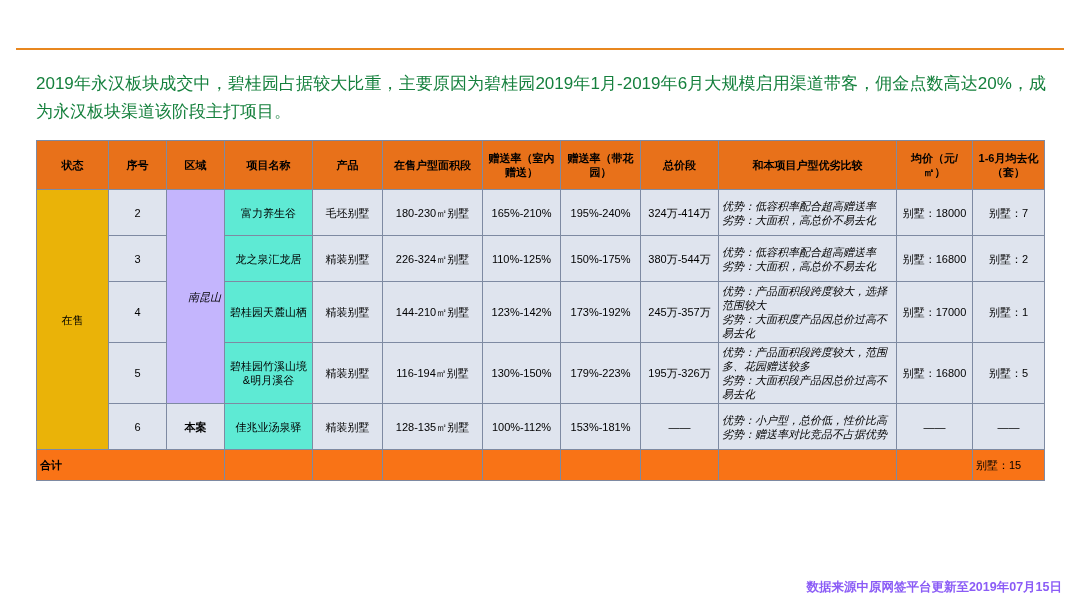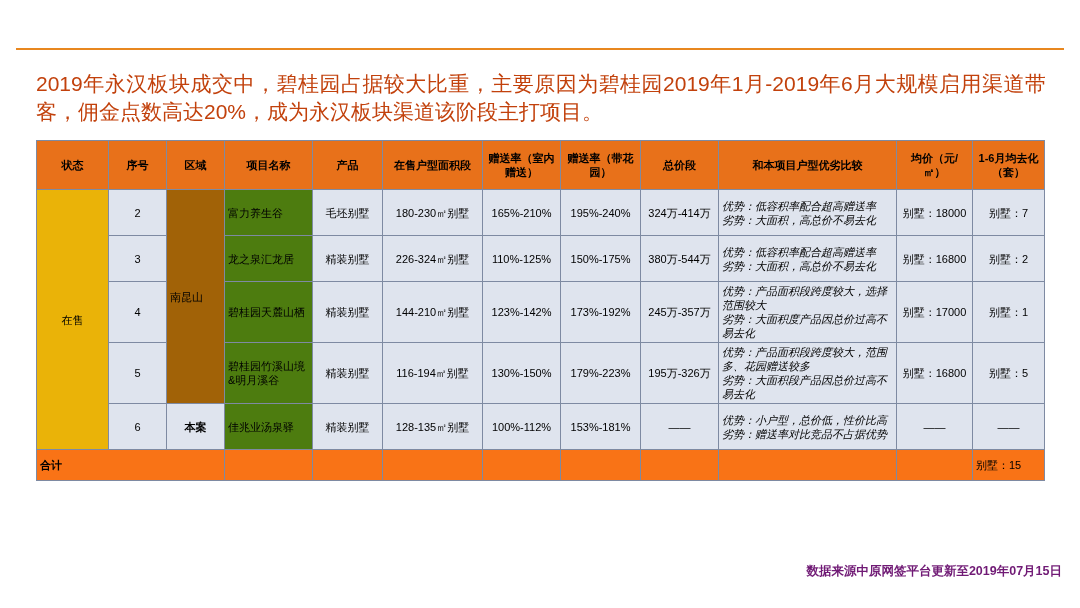--- a/index.html
+++ b/index.html
@@ -37,23 +37,23 @@
     top: 48px;
     width: 1048px;
     height: 2px;
     background: #e8871f;
   }
   .intro {
     position: absolute;
     left: 36px;
     top: 70px;
     width: 1010px;
-    font-size: 21px;
+    font-size: 17px;
     line-height: 28px;
-    color: #c2410c;
+    color: #15803d;
     text-align: justify;
     text-indent: 0;
   }
   table.maintable {
     position: absolute;
     left: 36px;
     top: 140px;
     border-collapse: collapse;
     table-layout: fixed;
     width: 1008px;
@@ -81,37 +81,38 @@
     text-align: center;
     font-weight: normal;
     font-size: 12px;
   }
   .c-index {
     background: #dfe4ee;
     text-align: center;
     font-size: 12px;
   }
   .c-area {
-    background: #a16207;
-    text-align: left;
-    font-size: 12px;
+    background: #c4b5fd;
+    text-align: right;
+    font-size: 12px;
+    font-style: italic;
   }
   .c-area-2 {
     background: #dfe4ee;
     text-align: center;
     font-weight: bold;
     font-size: 12px;
   }
   .cell {
     background: #dfe4ee;
     text-align: center;
   }
   .cell-name {
-    background: #4d7c0f;
-    text-align: left;
+    background: #5eead4;
+    text-align: center;
     font-size: 11.5px;
     line-height: 14px;
   }
   .cmp {
     background: #dfe4ee;
     font-size: 10px;
     line-height: 13px;
     padding: 3px 5px;
     text-align: left;
   }
@@ -125,24 +126,24 @@
     font-size: 13px;
     height: 26px;
   }
   .total-row td.plain {
     font-weight: normal;
     margin-left: 24px;
   }
   .footnote {
     position: absolute;
     right: 18px;
-    bottom: 28px;
+    bottom: 12px;
     font-size: 12.5px;
     font-weight: bold;
-    color: #701a75;
+    color: #8b5cf6;
     white-space: nowrap;
   }
   .row-h1 { height: 46px; }
   .row-h2 { height: 56px; }
   .row-h3 { height: 46px; }
 </style>
 </head>
 <body>
 
 <div class="slide">

